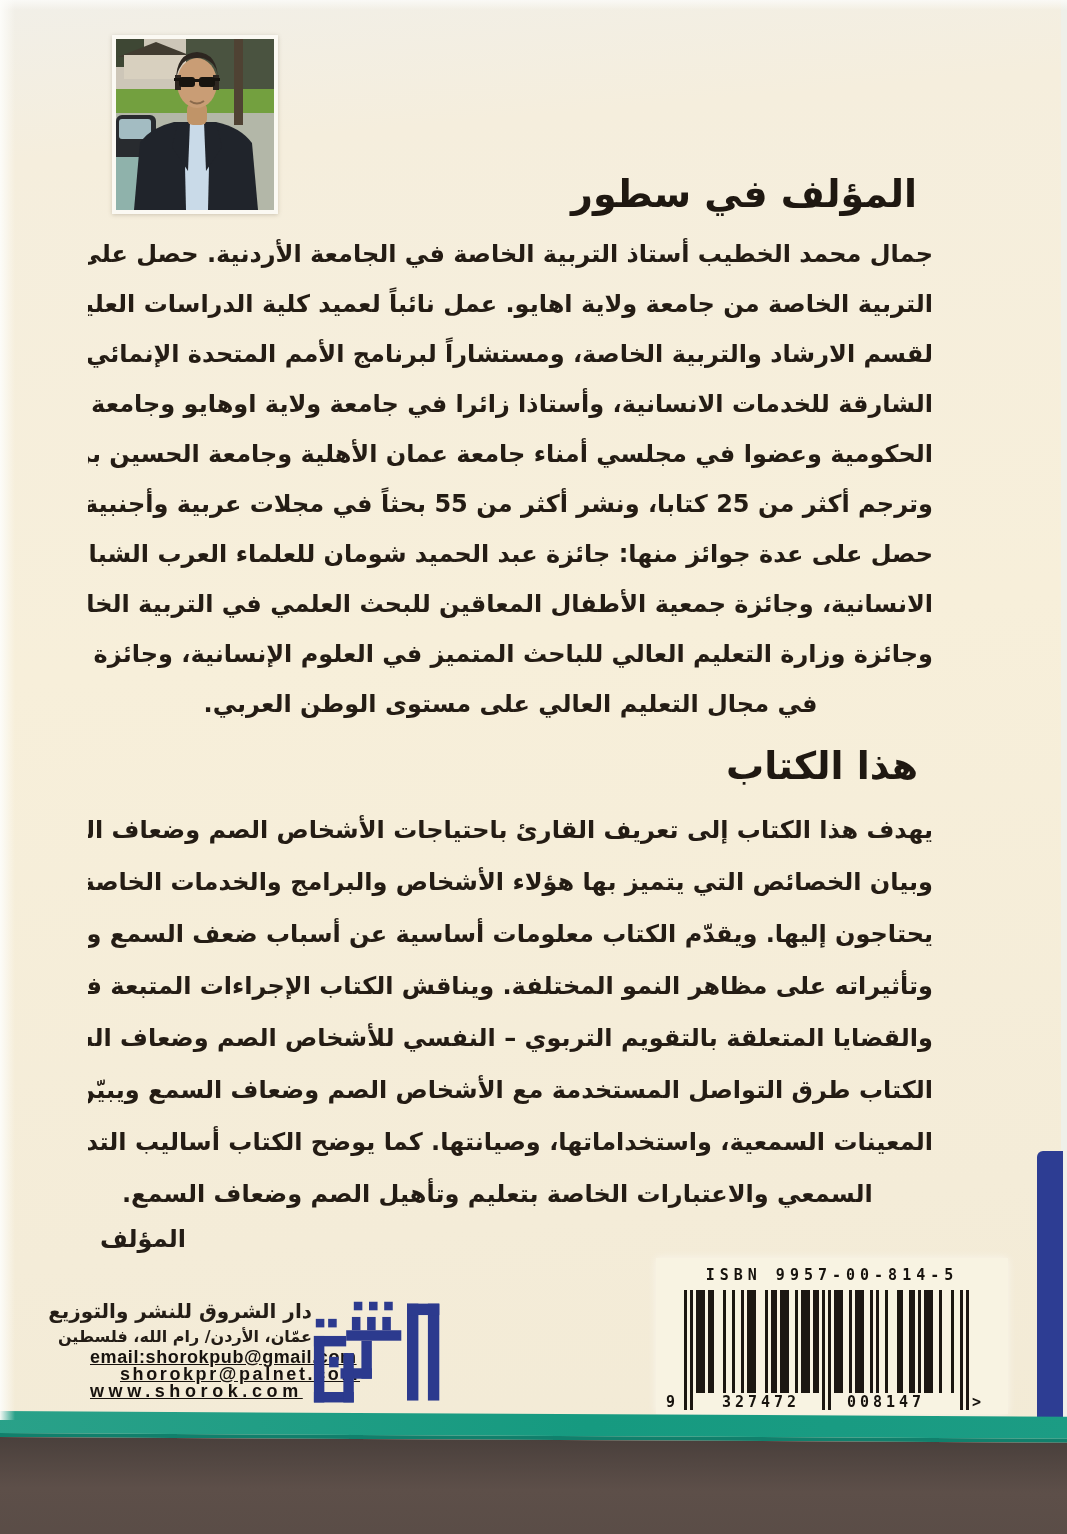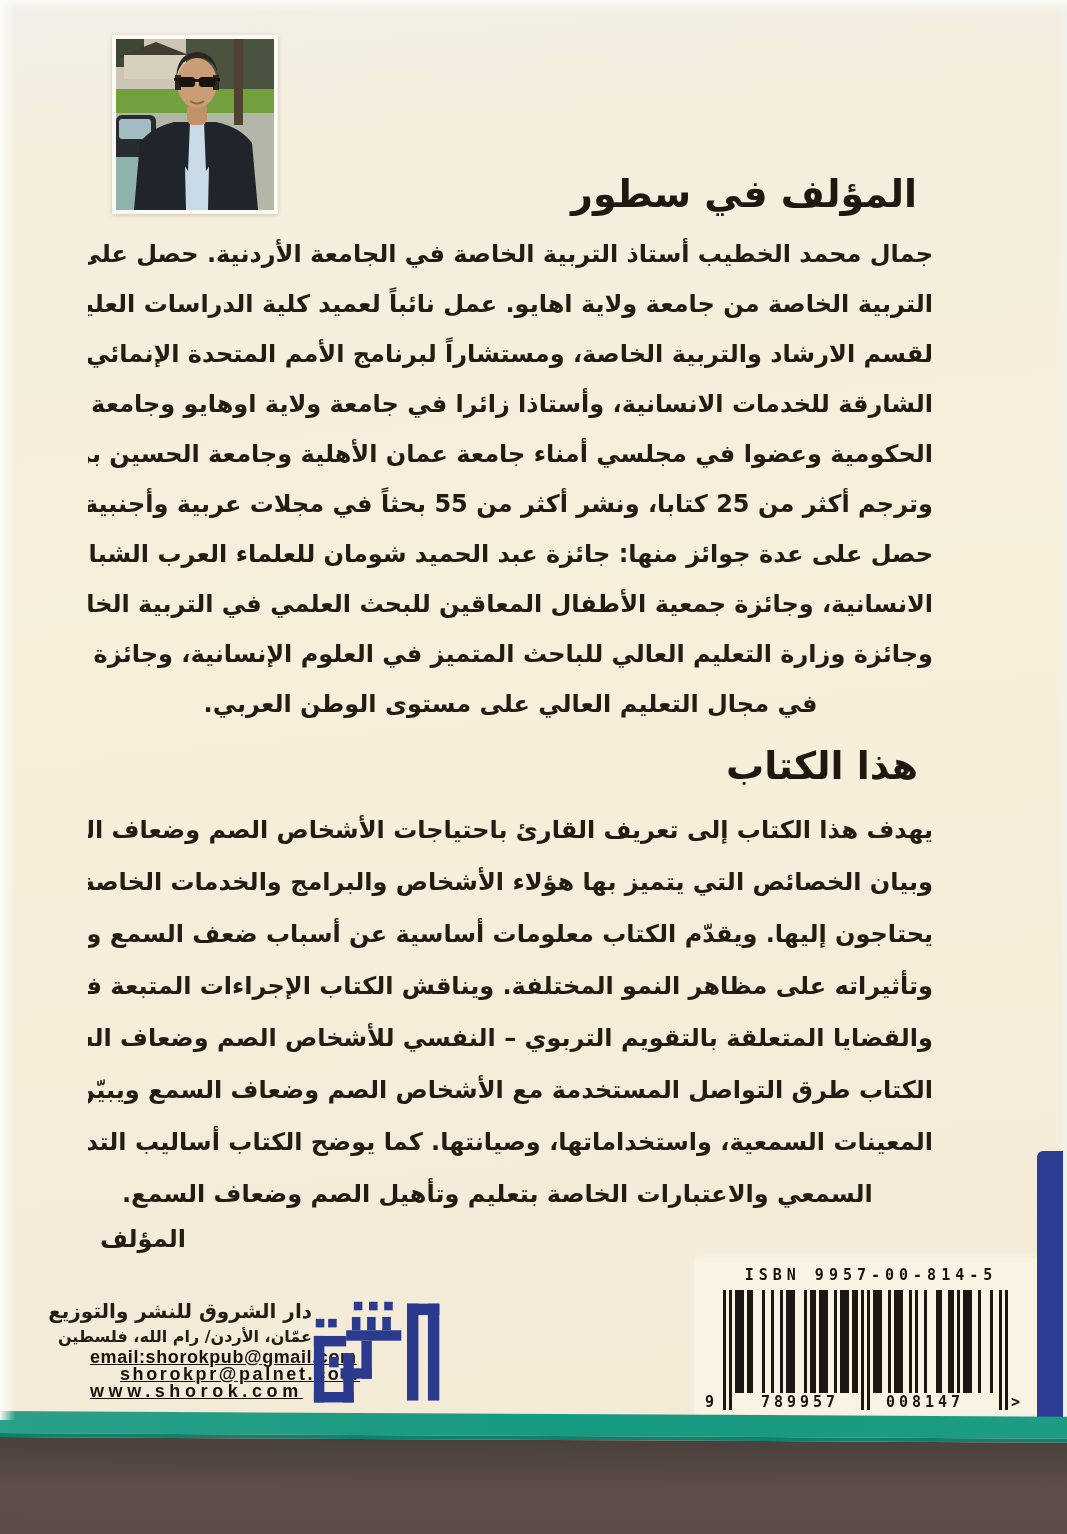--- a/index.html
+++ b/index.html
@@ -38,21 +38,21 @@
   .pub-loc{direction:rtl;font-weight:bold;font-size:16px;line-height:25px;white-space:nowrap;}
   .pub-latin{font-family:"Liberation Sans",sans-serif;font-weight:bold;color:#17120e;
     font-size:18px;line-height:17px;white-space:nowrap;text-decoration:underline;}
   .pub-email1{letter-spacing:0.6px;}
   .pub-email2{letter-spacing:2.6px;margin-left:30px;}
   .pub-web{letter-spacing:4.6px;}
 
   .logo{position:absolute;left:312px;top:1297px;width:133px;height:114px;}
   .logo svg{display:block;width:133px;height:114px;}
 
-  .isbn{position:absolute;left:695px;top:1258px;width:352px;height:156px;background:#f8f3e2;
+  .isbn{position:absolute;left:656px;top:1258px;width:352px;height:156px;background:#f8f3e2;
     box-shadow:0 0 8px rgba(255,255,255,.55);}
   .isbn-text{margin-top:8px;text-align:center;font-family:"DejaVu Sans Mono",monospace;
     font-weight:bold;font-size:15px;letter-spacing:5px;color:#17130e;white-space:nowrap;}
   .barcode-wrap{position:absolute;left:28px;top:32px;width:285px;}
   .barcode-wrap svg{display:block;}
   .bc-digits{display:flex;justify-content:space-between;margin-top:-16px;position:relative;
     font-family:"DejaVu Sans Mono",monospace;font-weight:bold;font-size:15px;color:#17130e;}
   .bc-digits span{background:#f8f3e2;padding:0 2px;line-height:16px;}
   .bc-digits .bc-prefix{margin-left:-20px;}
   .bc-digits .grp{letter-spacing:4px;}
@@ -226,21 +226,21 @@
           <rect x="240" y="0" width="3" height="103"></rect>
           <rect x="243" y="0" width="3" height="103"></rect>
           <rect x="246" y="0" width="3" height="103"></rect>
           <rect x="255" y="0" width="3" height="103"></rect>
           <rect x="267" y="0" width="3" height="103"></rect>
           <rect x="276" y="0" width="3" height="120"></rect>
           <rect x="282" y="0" width="3" height="120"></rect>
         </svg>
       <div class="bc-digits">
         <span class="bc-prefix">9</span>
-        <span class="grp">789957</span>
+        <span class="grp">327472</span>
         <span class="grp">008147</span>
         <span class="bc-suffix">&gt;</span>
       </div>
     </div>
   </div>
 
   <div class="blue-edge"></div>
 
   <div class="bottom-wrap">
     <div class="teal"></div>

